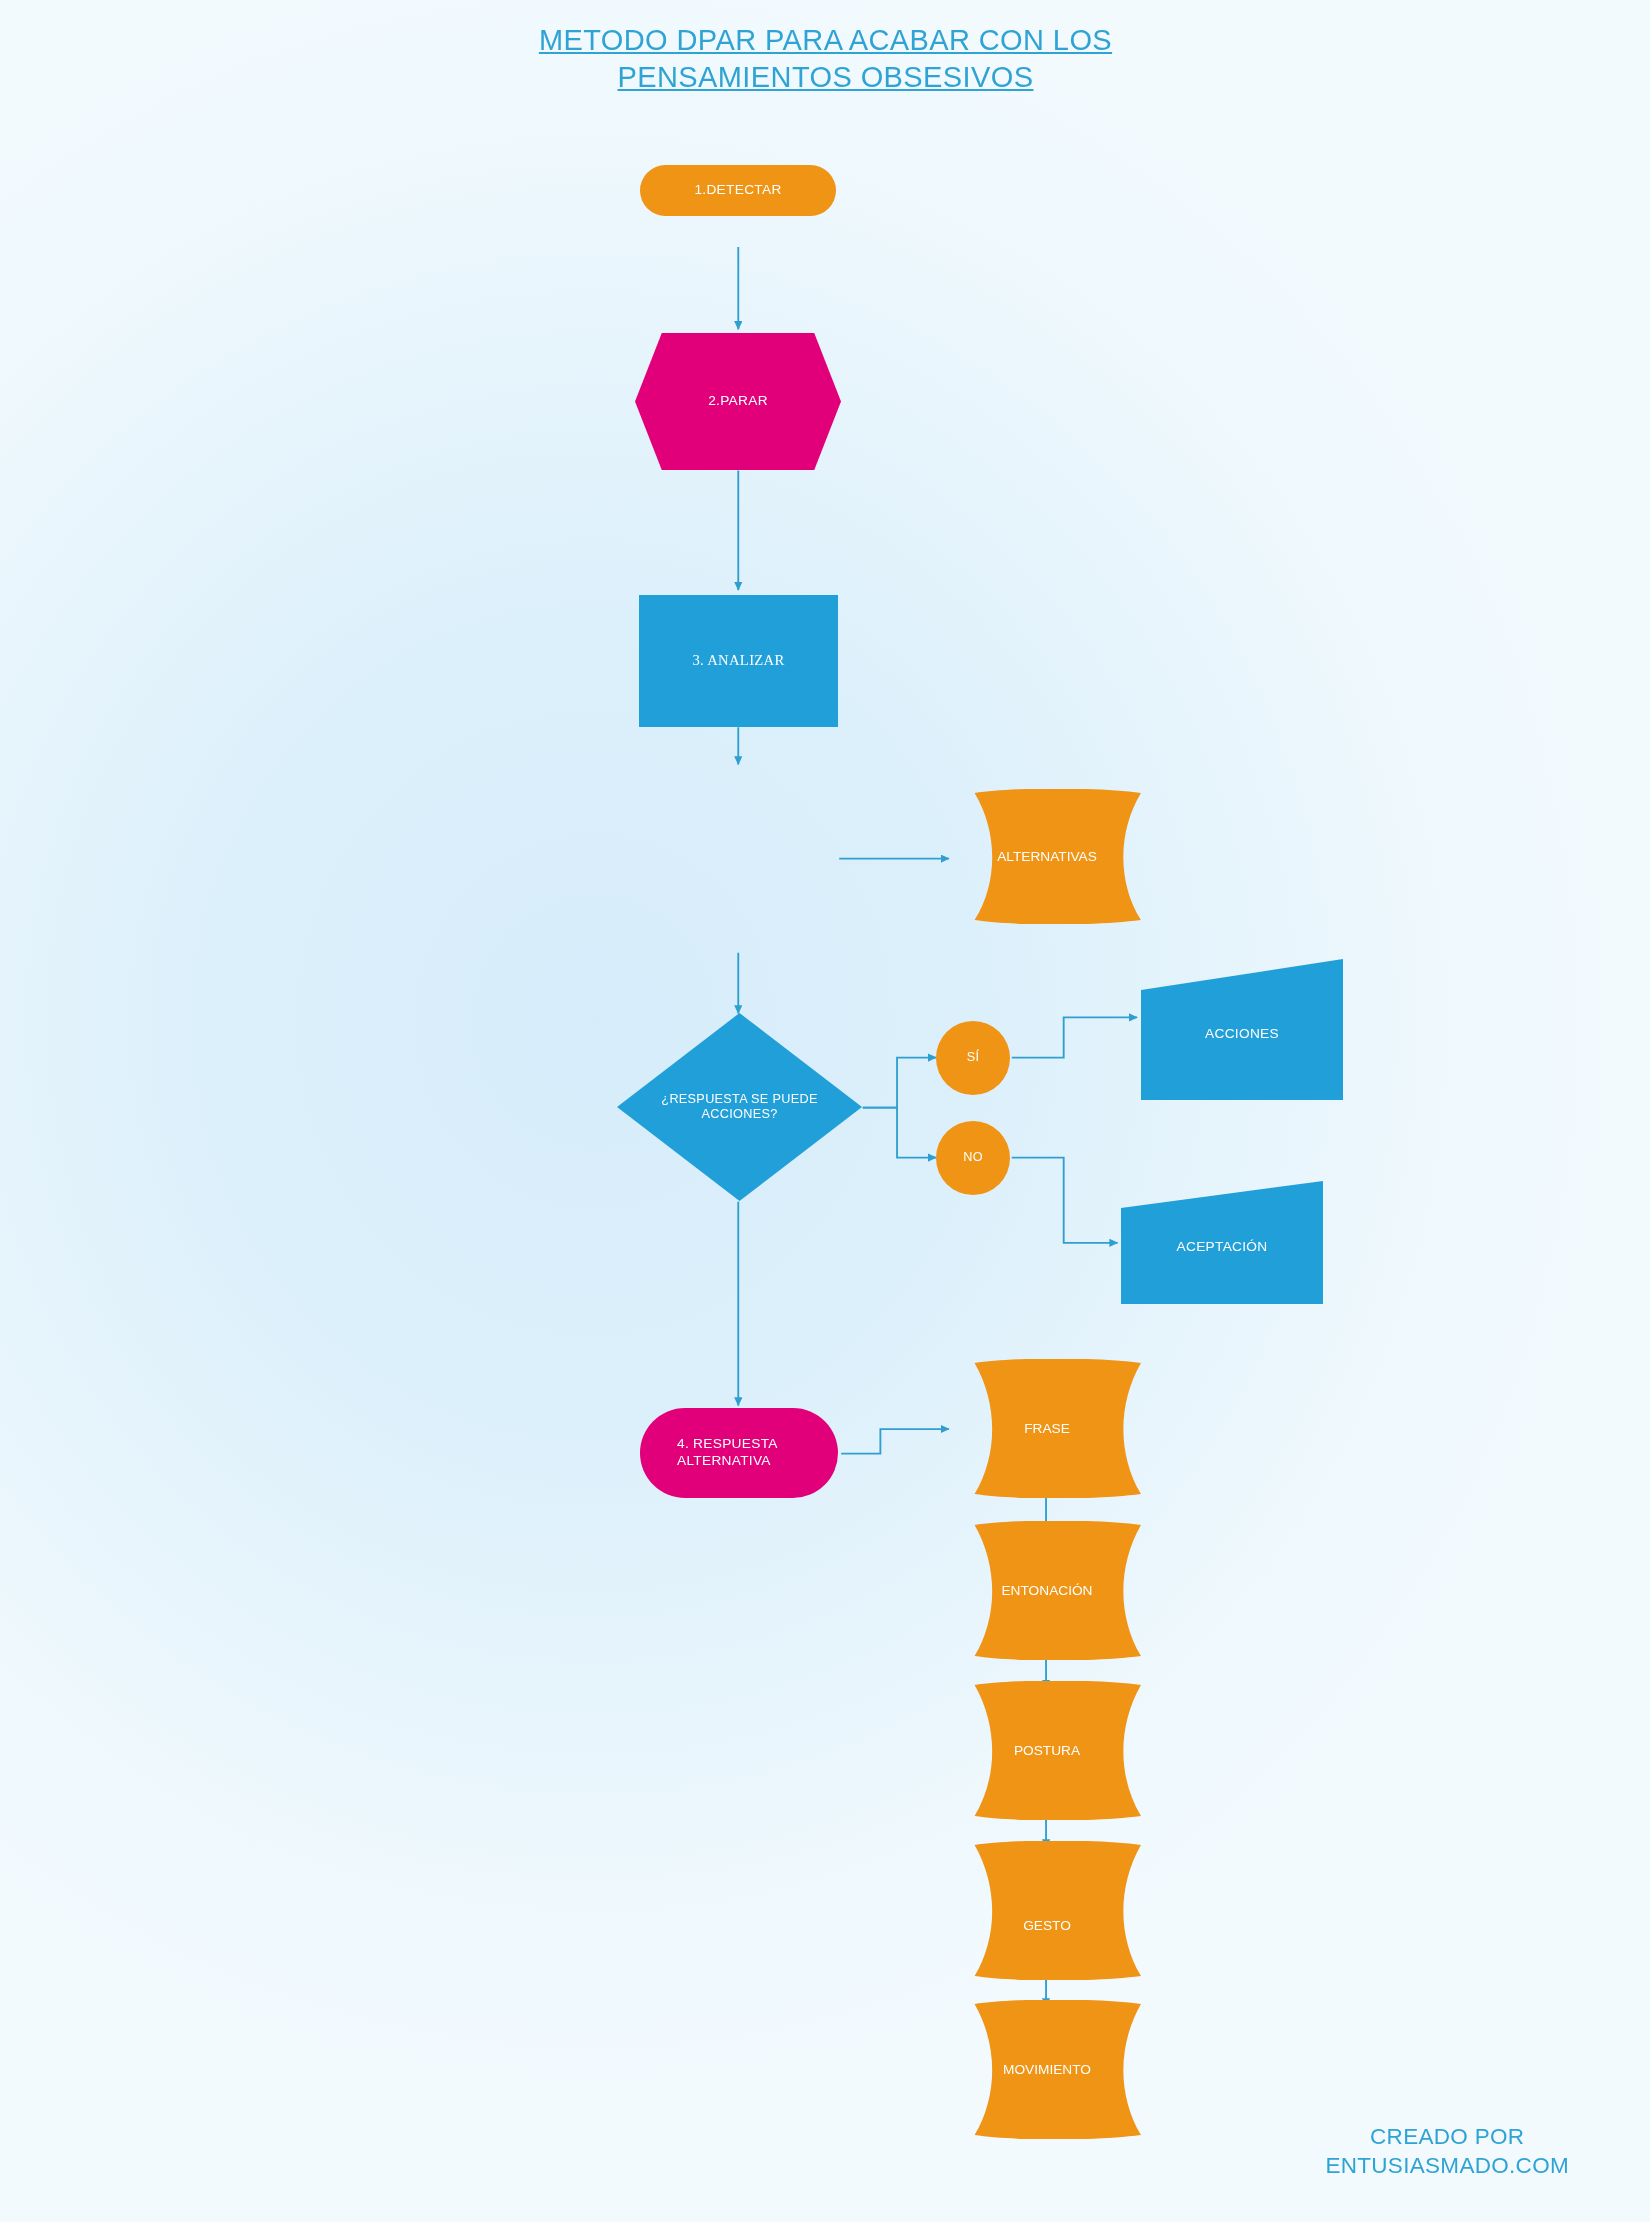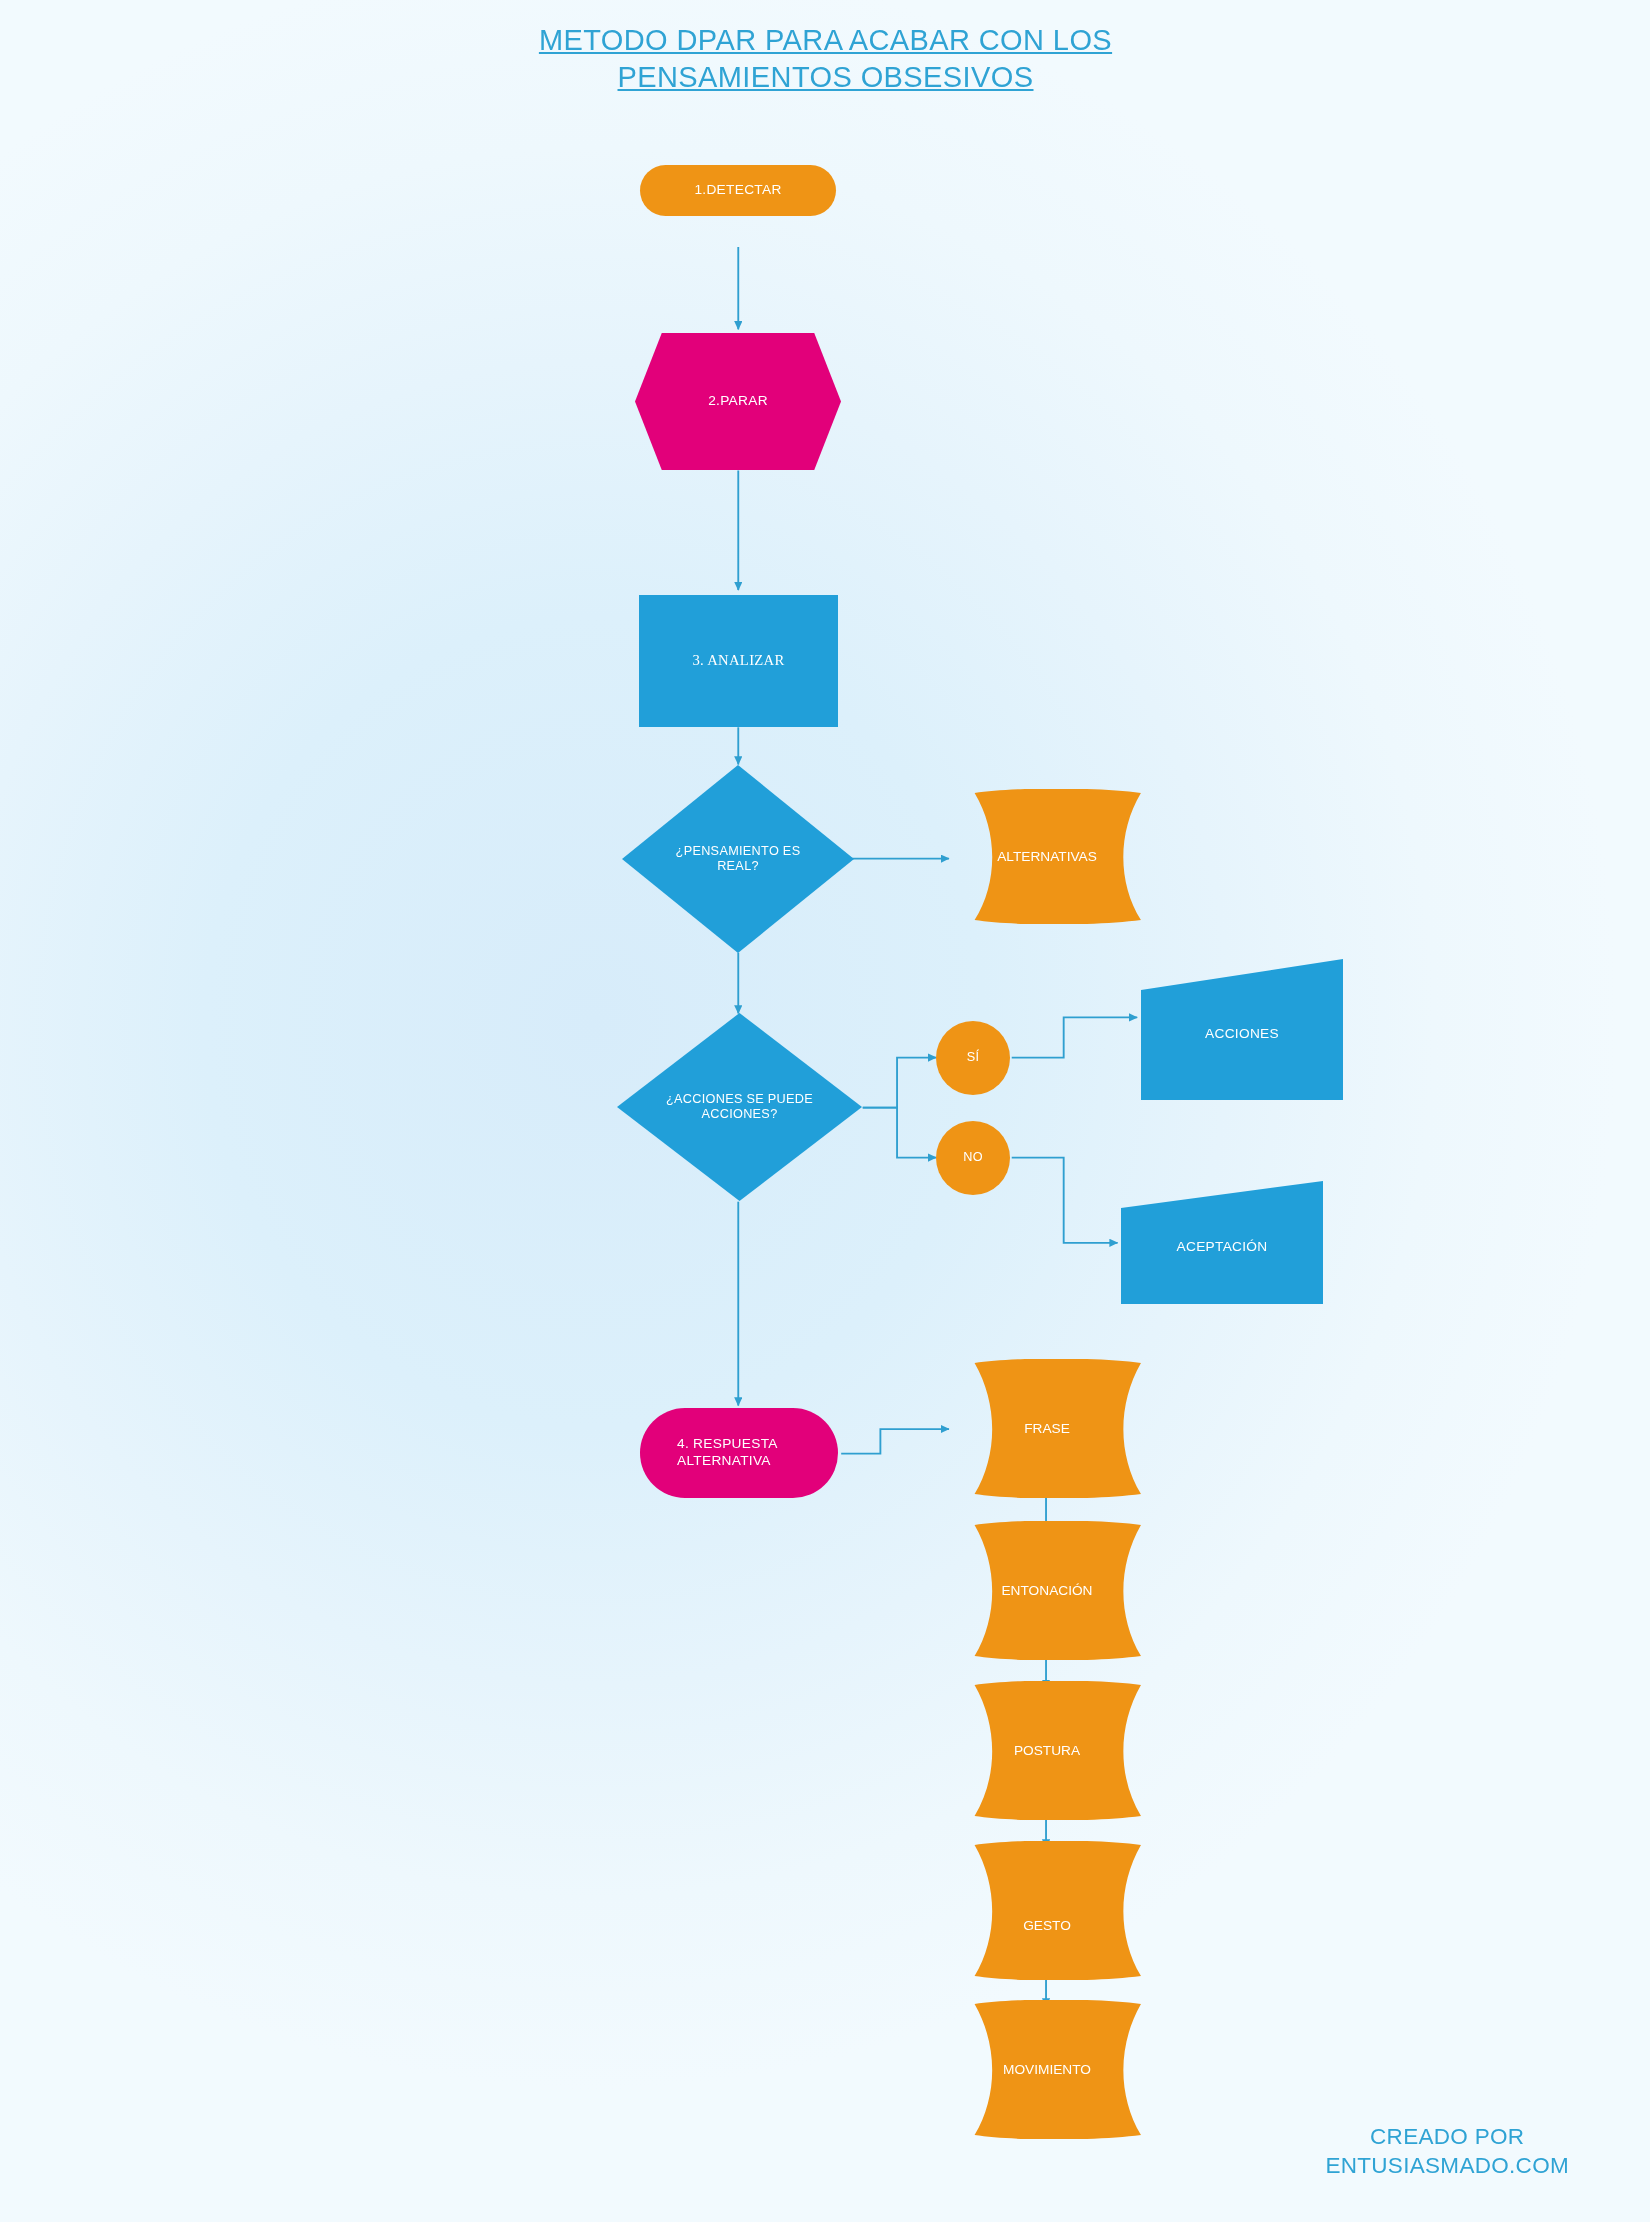--- a/index.html
+++ b/index.html
@@ -150,37 +150,31 @@
   </div>
 
   <div class="node shape-hex fs14" style="left:635px; top:333px; width:206px; height:137px; background:#e2007a;">
     <span>2.PARAR</span>
   </div>
 
   <div class="node shape-rect fs15" style="left:639px; top:595px; width:199px; height:132px; background:#219fd9;">
     <span>3. ANALIZAR</span>
   </div>
 
-  <div class="node shape-diamond fs13" style="left:622px; top:765px; width:232px; height:188px; background:#219fd9;">
-    <span>
-      <span class="lbl">¿PENSAMIENTO ES</span>
-      <span class="lbl">REAL?</span>
-    </span>
-  </div>
 
   <div class="tapewrap" style="left:949px; top:789px; width:196px; height:135px;">
     <svg width="196" height="135" viewBox="0 0 200 138">
       <path d="M 26,4 C 66,-2 150,-2 196,4 C 172,44 172,96 196,134 C 150,140 66,140 26,134 C 50,96 50,44 26,4 Z" fill="#ef9415"></path>
     </svg>
     <div class="tape-label fs14">ALTERNATIVAS</div>
   </div>
 
   <div class="node shape-diamond fs13" style="left:617px; top:1013px; width:245px; height:188px; background:#219fd9;">
     <span>
-      <span class="lbl">¿ACCIONES SE PUEDE</span>
+      <span class="lbl">¿RESPUESTA SE PUEDE</span>
       <span class="lbl">ACCIONES?</span>
     </span>
   </div>
 
   <div class="node shape-circle fs13" style="left:936px; top:1021px; width:74px; height:74px; background:#ef9415;">
     <span>SÍ</span>
   </div>
 
   <div class="node shape-circle fs13" style="left:936px; top:1121px; width:74px; height:74px; background:#ef9415;">
     <span>NO</span>

